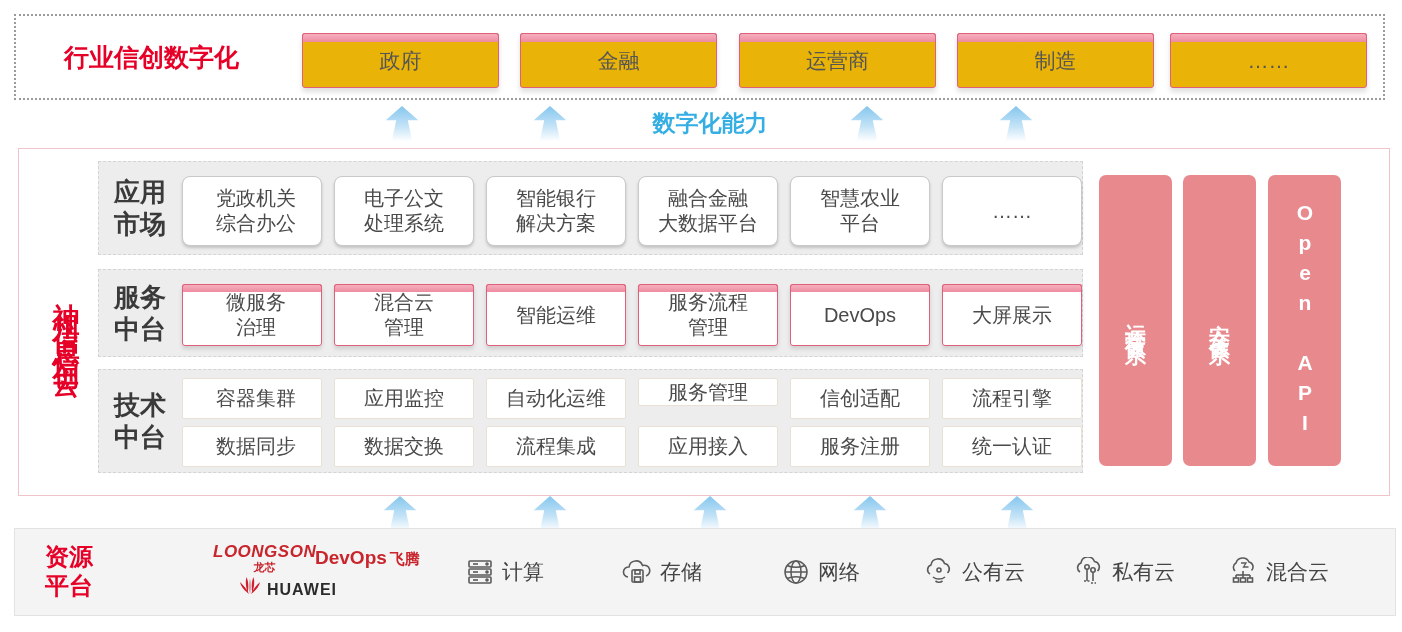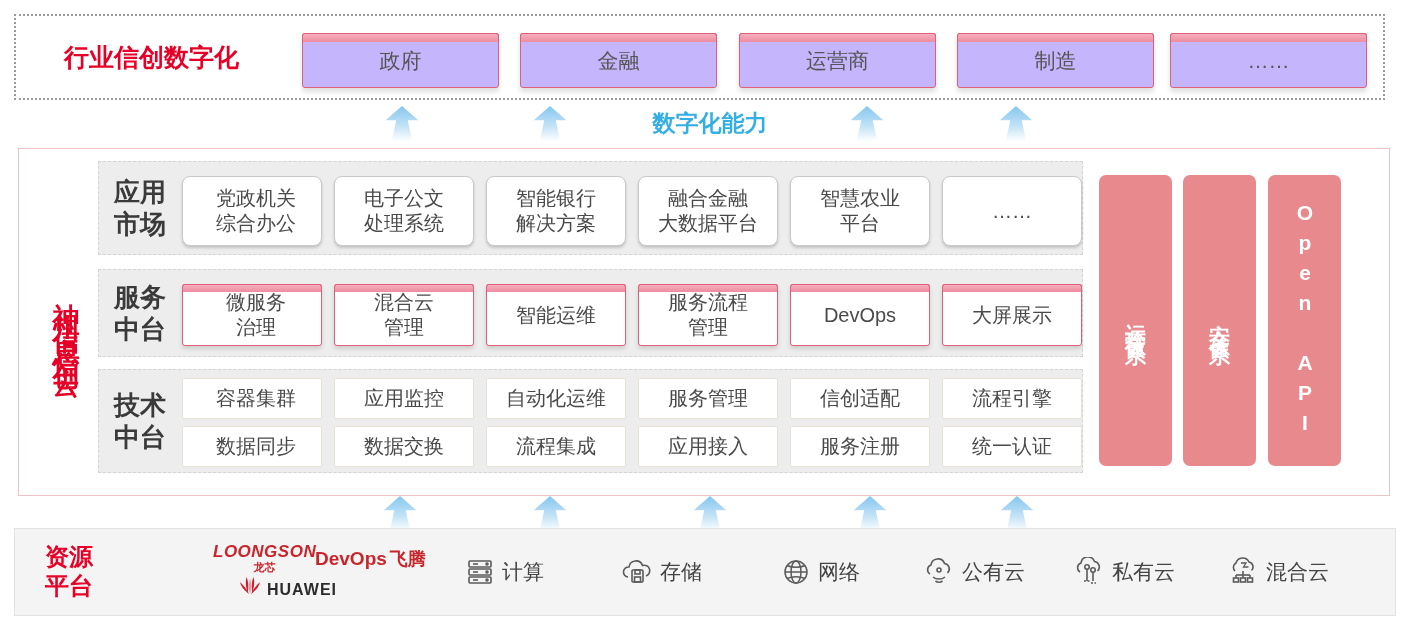--- a/index.html
+++ b/index.html
@@ -5,21 +5,21 @@
   * { margin:0; padding:0; box-sizing:border-box; }
   html,body { width:1402px; height:632px; background:#fff;
     font-family:"Liberation Sans","DejaVu Sans",sans-serif; }
   .stage { position:relative; width:1402px; height:632px; overflow:hidden; }
 
   
   .top-box { position:absolute; left:14px; top:14px; width:1371px; height:86px;
     border:2px dotted #9a9a9a; }
   .top-label { position:absolute; left:48px; top:0; height:100%;
     display:flex; align-items:center; font-size:25px; font-weight:bold; color:#e60027; }
-  .sector { position:absolute; top:17px; height:55px; width:197px; background:#c4b5fd;
+  .sector { position:absolute; top:17px; height:55px; width:197px; background:#eab308;
     border:1px solid #e0607a; border-radius:3px; box-shadow:0 4px 5px rgba(0,0,0,.13);
     display:flex; align-items:center; justify-content:center;
     font-size:21px; color:#555; }
   .sector::before { content:""; position:absolute; left:-1px; right:-1px; top:-1px; height:8px;
     background:linear-gradient(#f5b0bf,#ee8ba0); border:1px solid #e0607a; border-bottom:none;
     border-radius:3px 3px 0 0; }
 
   
   .arrow-up { position:absolute; width:34px; height:35px;
     background:linear-gradient(to bottom,#85c6ee 0%,#c6e4f7 60%,rgba(236,246,253,0.05) 100%);
@@ -61,21 +61,21 @@
     background:#f4f4f4; border:1px solid #e2e2e2; }
   .res-label { position:absolute; left:30px; top:0; height:100%;
     display:flex; align-items:center; font-size:24px; font-weight:bold; color:#e60027;
     white-space:pre-line; line-height:1.2; }
   .vendor { position:absolute; color:#c8262c; text-align:center; }
   .v-loongson { left:198px; top:13px; }
   .v-loongson .v-name { font-size:17px; font-weight:800; font-style:italic; letter-spacing:.5px; }
   .v-loongson .v-sub { font-size:11px; font-weight:bold; margin-top:-2px; }
   .v-phytium { left:300px; top:18px; display:flex; align-items:baseline; gap:3px; }
   .v-phytium .v-name { font-size:19px; font-weight:bold; }
-  .v-phytium .v-sub { font-size:18px; font-weight:bold; }
+  .v-phytium .v-sub { font-size:15px; font-weight:bold; }
   .v-huawei { left:224px; top:48px; display:flex; align-items:flex-end; gap:6px; }
   .v-huawei .v-name { font-size:16px; font-weight:bold; color:#2b2b2b; letter-spacing:1px; }
   .res-item { position:absolute; top:0; height:100%; display:flex; align-items:center; gap:7px;
     font-size:21px; color:#444; }
   .res-item svg { display:block; }
   .ri-0{left:450px;} .ri-1{left:606px;} .ri-2{left:766px;}
   .ri-3{left:908px;} .ri-4{left:1058px;} .ri-5{left:1212px;}
 </style>
 </head>
 <body>
@@ -139,21 +139,21 @@
       <div class="fbox pink b-col4" style="top:14px;height:62px">DevOps</div>
       <div class="fbox pink b-col5" style="top:14px;height:62px">大屏展示</div>
     </div>
 
     <div class="band" style="top:220px;height:104px">
       <div class="band-label">技术
 中台</div>
       <div class="fbox tech b-col0" style="top:8px;height:41px">容器集群</div>
       <div class="fbox tech b-col1" style="top:8px;height:41px">应用监控</div>
       <div class="fbox tech b-col2" style="top:8px;height:41px">自动化运维</div>
-      <div class="fbox tech b-col3" style="top:8px;height:41px">服务管理</div>
+      <div class="fbox tech b-col3" style="top:8px;height:28px">服务管理</div>
       <div class="fbox tech b-col4" style="top:8px;height:41px">信创适配</div>
       <div class="fbox tech b-col5" style="top:8px;height:41px">流程引擎</div>
       <div class="fbox tech b-col0" style="top:56px;height:41px">数据同步</div>
       <div class="fbox tech b-col1" style="top:56px;height:41px">数据交换</div>
       <div class="fbox tech b-col2" style="top:56px;height:41px">流程集成</div>
       <div class="fbox tech b-col3" style="top:56px;height:41px">应用接入</div>
       <div class="fbox tech b-col4" style="top:56px;height:41px">服务注册</div>
       <div class="fbox tech b-col5" style="top:56px;height:41px">统一认证</div>
     </div>
 

